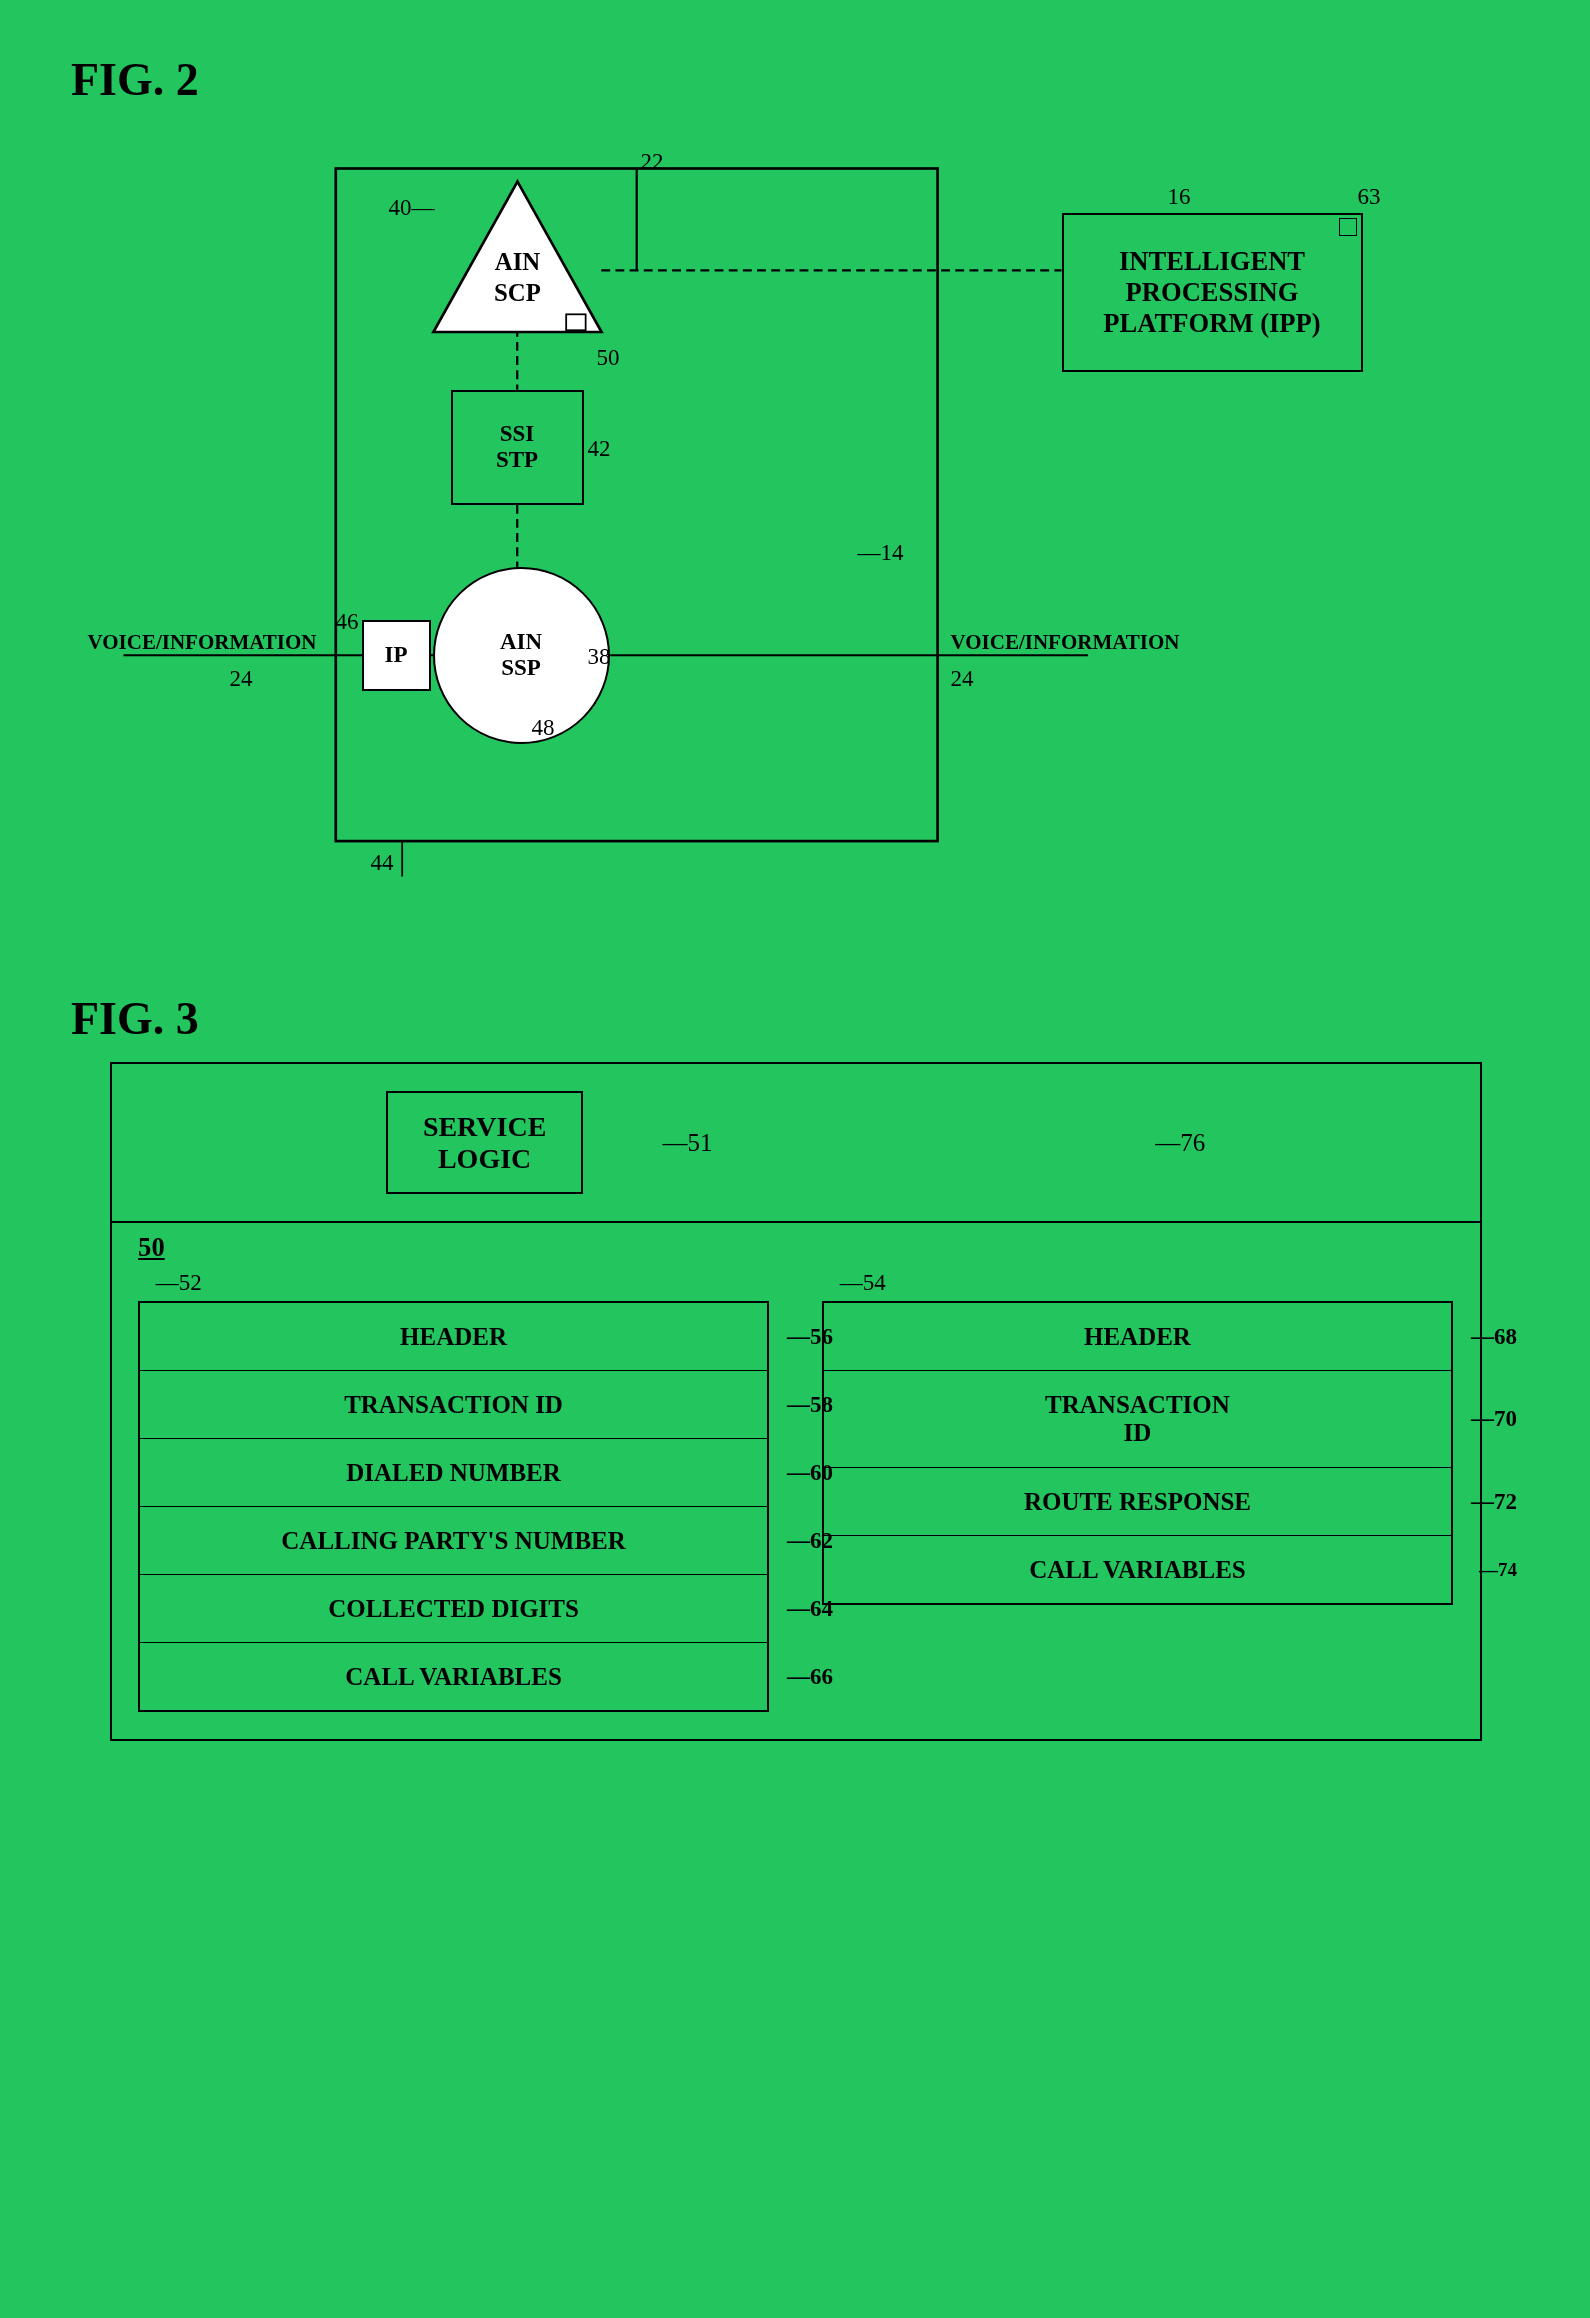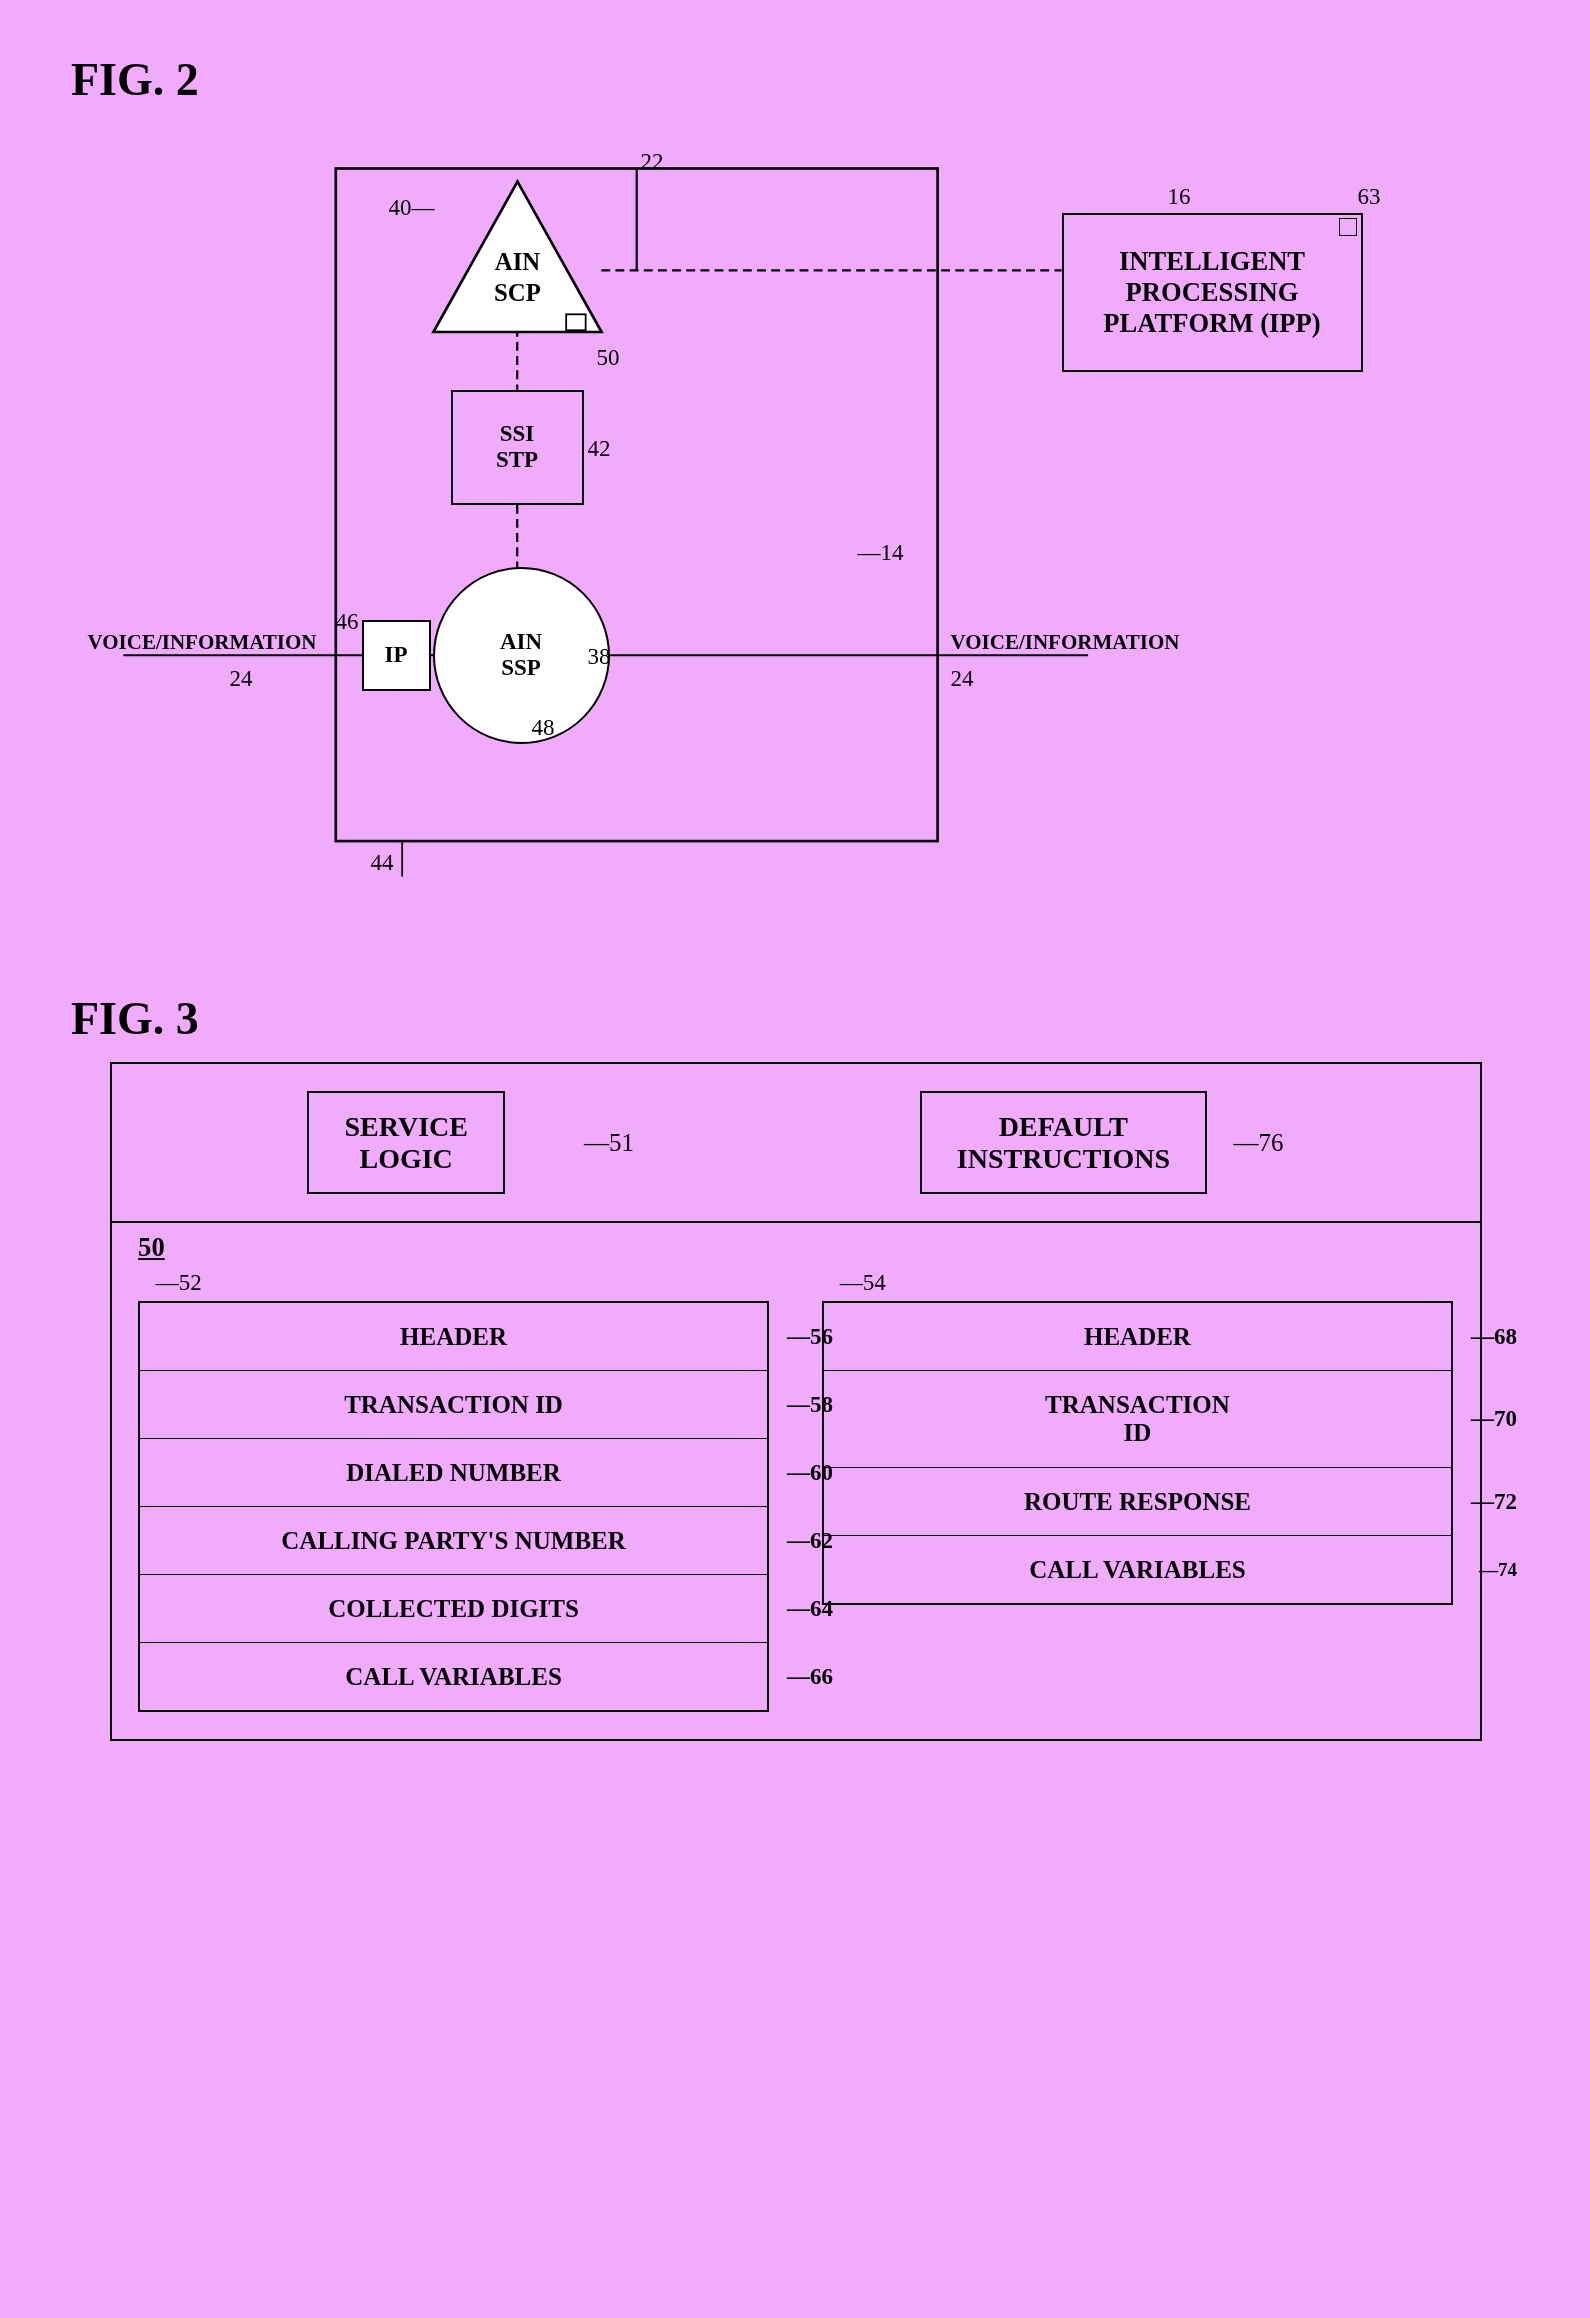--- a/index.html
+++ b/index.html
@@ -8,21 +8,21 @@
       font-family: 'Times New Roman', Times, serif;
       width: 1591px;
       min-height: 2319px;
       position: relative;
       overflow-x: hidden;
     }
 
     .page {
       width: 1591px;
       min-height: 2319px;
-      background: #f0abfc;
+      background: #22c55e;
       position: relative;
       padding: 53px 71px;
     }
 
     
     .fig-title {
       font-size: 46px;
       font-weight: bold;
       margin-bottom: 17.7px;
     }
@@ -310,23 +310,20 @@
 
         <div class="fig3-top-row">
           <div style="position:relative; display:flex; align-items:center; gap:31px;">
             <div class="service-logic-box">
               <span>SERVICE<br>LOGIC</span>
             </div>
             <span style="font-size:25px;margin-left:48px;">—51</span>
           </div>
 
           <div style="position:relative; display:flex; align-items:center; gap:26.6px;">
-            <div class="default-instructions-box">
-              <span>DEFAULT<br>INSTRUCTIONS</span>
-            </div>
             <span style="font-size:25px;">—76</span>
           </div>
         </div>
 
         <div style="position:relative; padding: 8.9px 26.6px 26.6px 26.6px;">
 
           <div style="font-size:26.6px; font-weight:bold; text-decoration:underline; margin-bottom:7px;">
             <span>50</span>
           </div>
 

